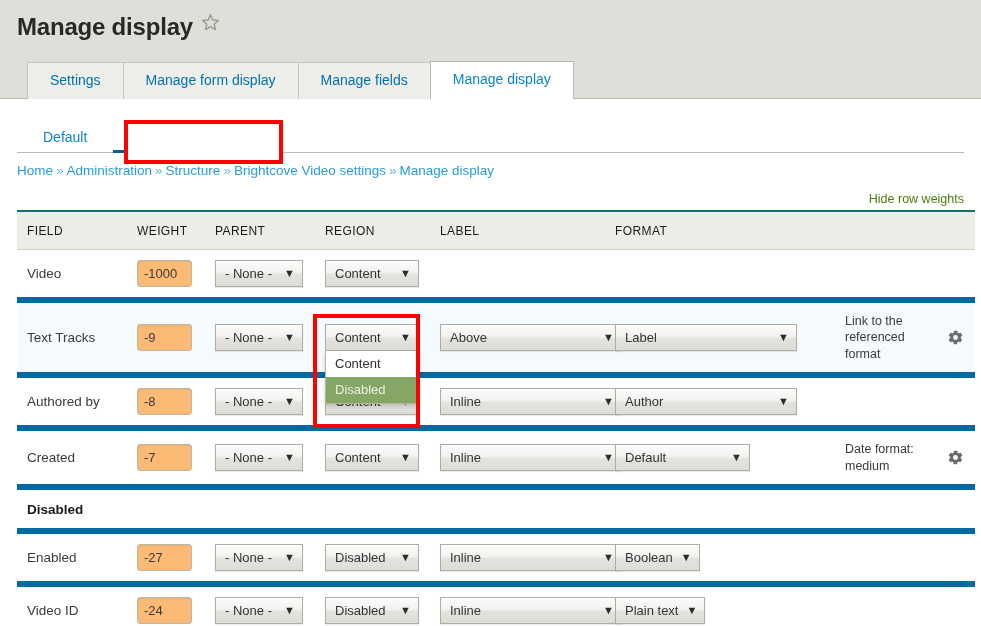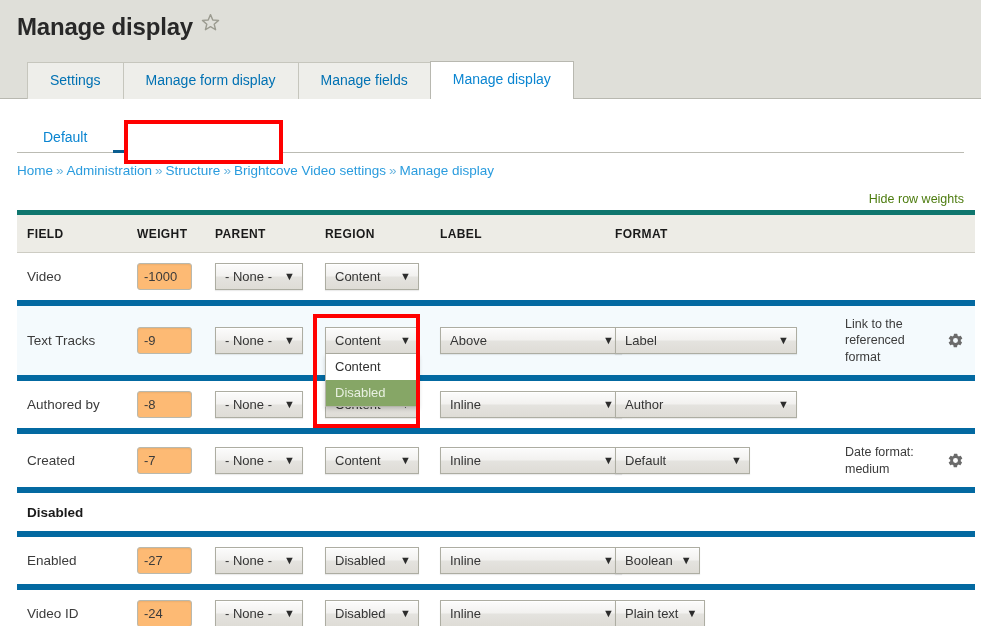--- a/index.html
+++ b/index.html
@@ -132,25 +132,25 @@
   .rowweights a { color: #4d7c0f; text-decoration: none; cursor: pointer; }
 
   
   table.fields {
     width: 100%;
     border-collapse: collapse;
     table-layout: fixed;
   }
   table.fields thead th {
     background: #edece6;
-    border-top: 5px solid #0f766e;
+    border-top: 2px solid #0f766e;
     border-bottom: 1px solid #cdccc3;
     text-align: left;
     font-size: 12px;
-    font-weight: bold;
+    font-weight: normal;
     color: #1a1a1a;
     letter-spacing: 0.4px;
     padding: 12px 0 11px 0;
     text-transform: uppercase;
   }
   table.fields td {
     border-bottom: 6px solid #0369a1;
     padding: 10px 0;
     vertical-align: middle;
     font-size: 13.5px;

